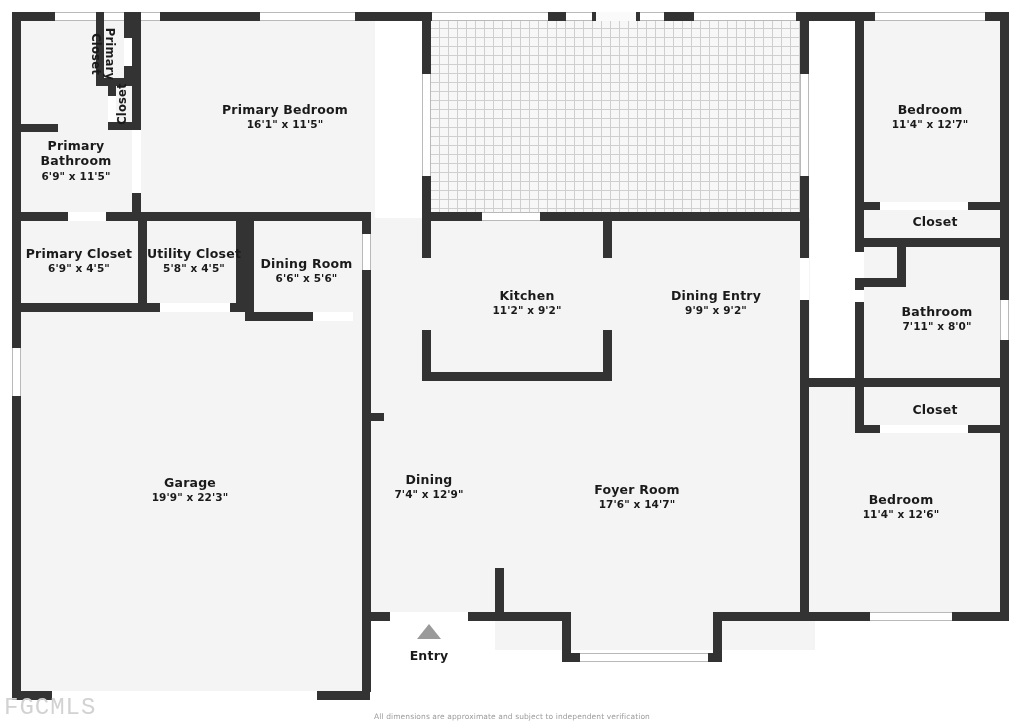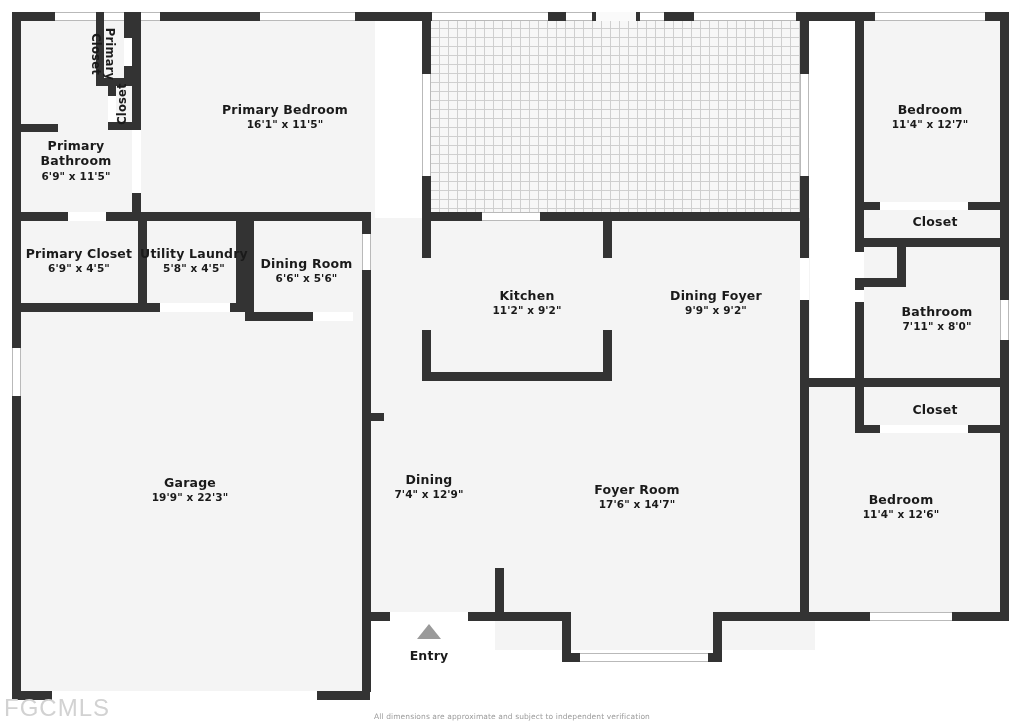--- a/index.html
+++ b/index.html
@@ -48,21 +48,21 @@
   
   .entry-tri{
     position:absolute;width:0;height:0;
     border-left:12px solid transparent;border-right:12px solid transparent;
     border-bottom:15px solid #9a9a9a;
   }
 
   
   #watermark{
     position:absolute;left:4px;top:694px;
-    font-family:Liberation Sans, sans-serif;
+    font-family:Liberation Mono, monospace;
     font-size:24px;letter-spacing:1px;color:#d2d2d2;font-weight:400;
   }
   #footer-note{
     position:absolute;left:0;top:712px;width:1024px;text-align:center;
     font-size:7.5px;color:#9b9b9b;letter-spacing:.1px;
   }
 </style>
 </head>
 <body>
 
@@ -235,42 +235,42 @@
   <div class="label rot-ccw small" style="left:96px;top:97px;width:52px;">
     <span class="nm">Closet</span>
   </div>
 
   <div class="label" style="left:8px;top:246px;width:142px;">
     <span class="nm">Primary Closet</span>
     <span class="dim">6'9" x 4'5"</span>
   </div>
 
   <div class="label" style="left:134px;top:246px;width:120px;">
-    <span class="nm">Utility Laundry</span>
+    <span class="nm">Utility Closet</span>
     <span class="dim">5'8" x 4'5"</span>
   </div>
 
   <div class="label" style="left:244px;top:256px;width:125px;">
     <span class="nm">Dining Room</span>
     <span class="dim">6'6" x 5'6"</span>
   </div>
 
   <div class="label" style="left:115px;top:475px;width:150px;">
     <span class="nm">Garage</span>
     <span class="dim">19'9" x 22'3"</span>
   </div>
 
 
   <div class="label" style="left:452px;top:288px;width:150px;">
     <span class="nm">Kitchen</span>
     <span class="dim">11'2" x 9'2"</span>
   </div>
 
   <div class="label" style="left:640px;top:288px;width:152px;">
-    <span class="nm">Dining Foyer</span>
+    <span class="nm">Dining Entry</span>
     <span class="dim">9'9" x 9'2"</span>
   </div>
 
   <div class="label" style="left:365px;top:472px;width:128px;">
     <span class="nm">Dining</span>
     <span class="dim">7'4" x 12'9"</span>
   </div>
 
   <div class="label" style="left:562px;top:482px;width:150px;">
     <span class="nm">Foyer Room</span>

